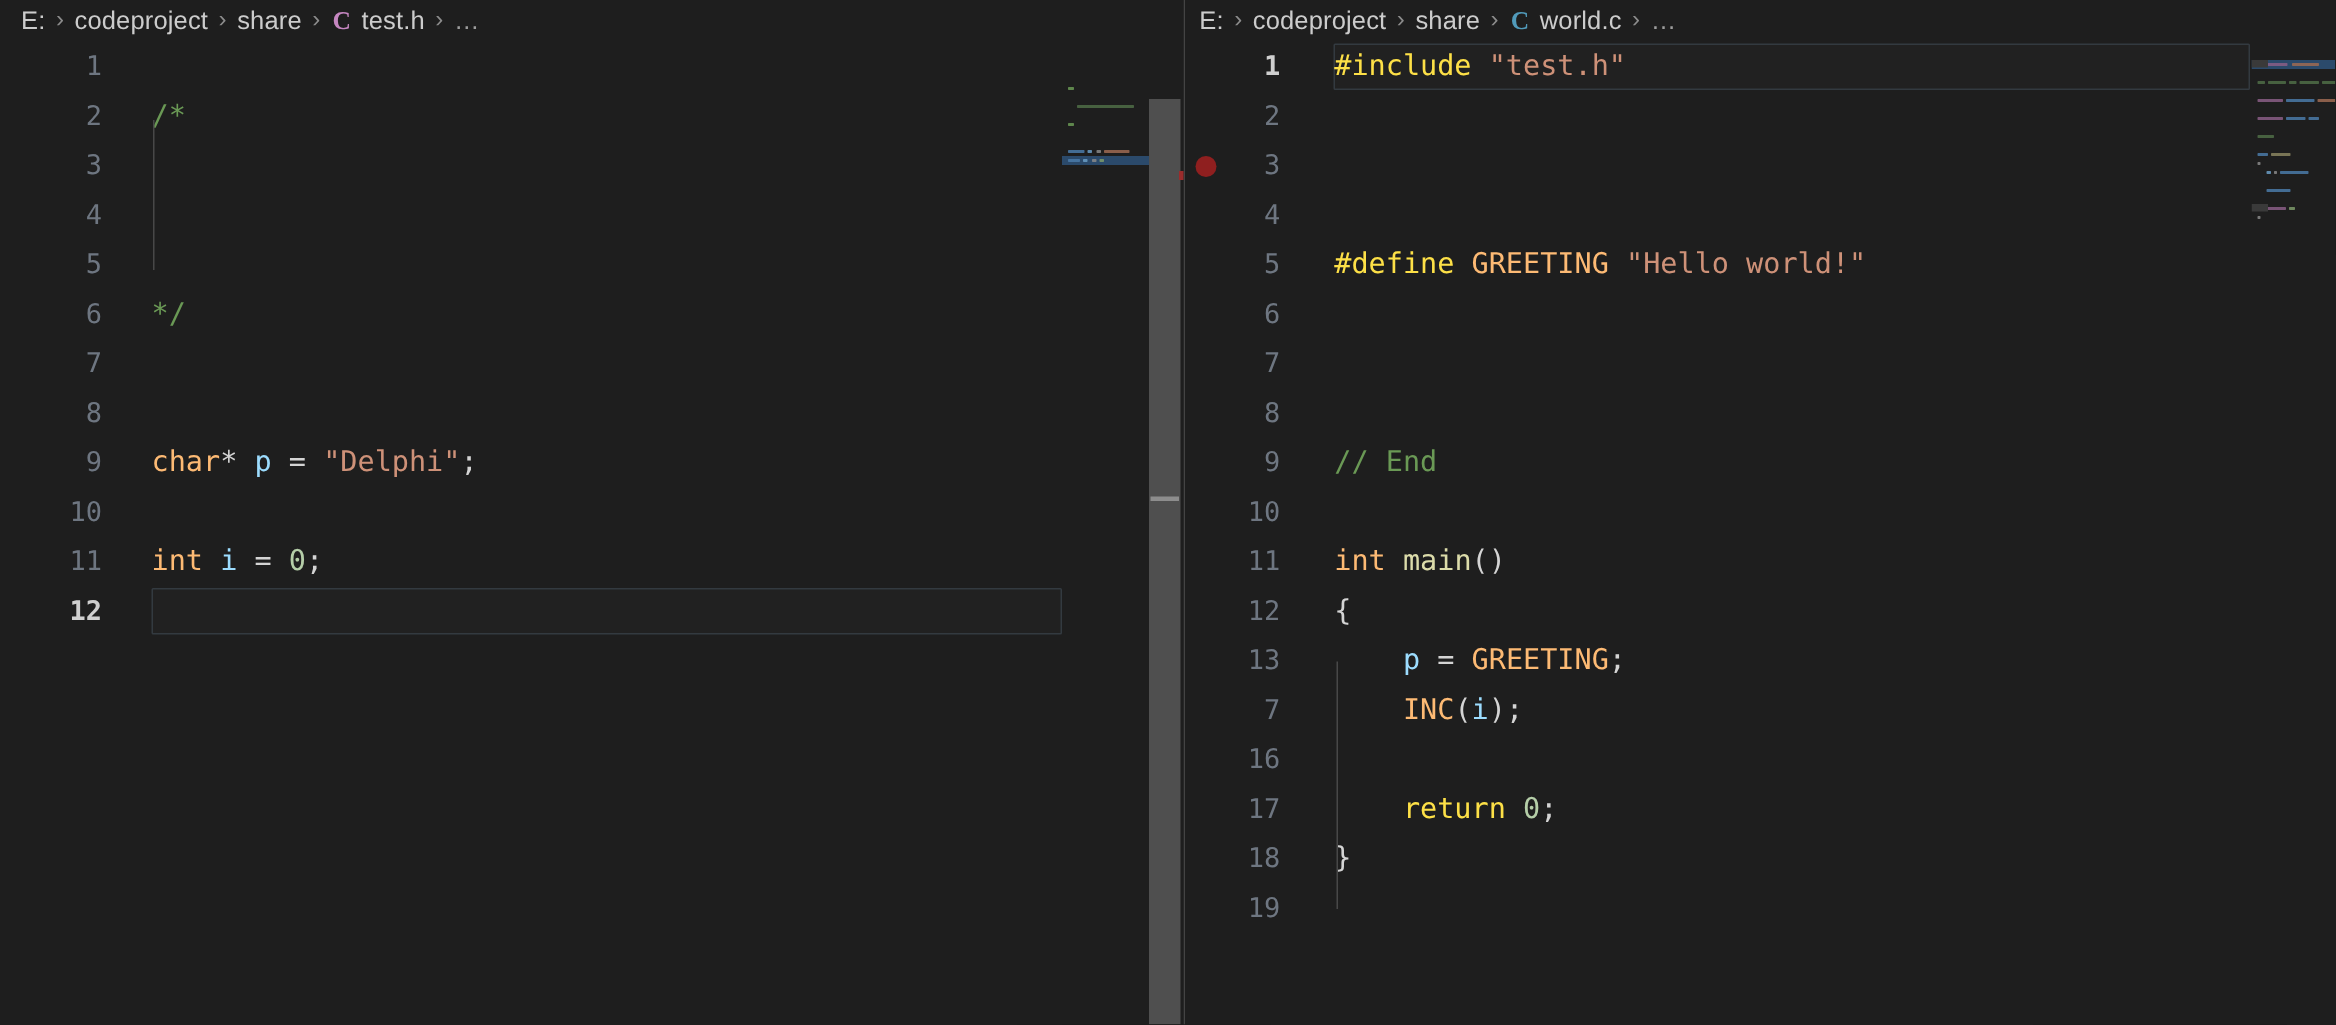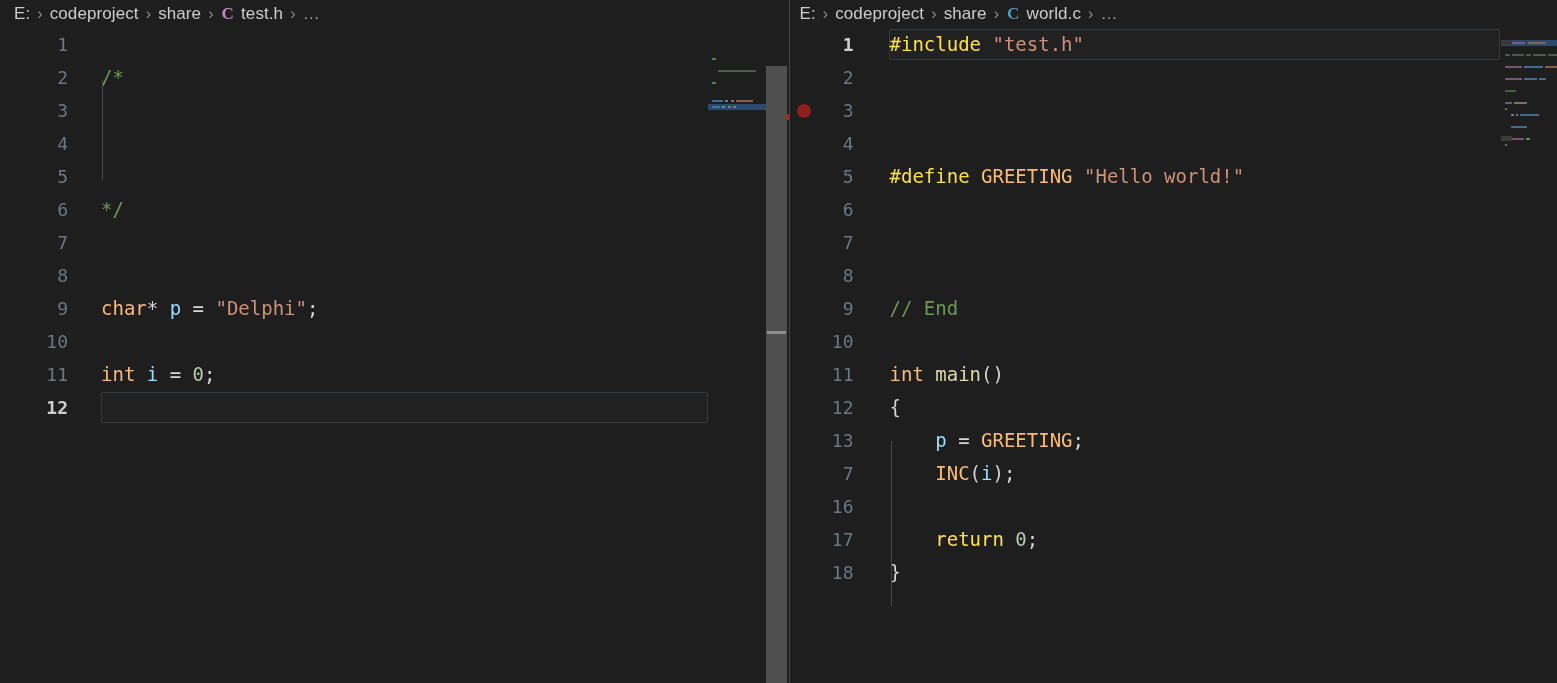--- a/index.html
+++ b/index.html
@@ -222,20 +222,21 @@
           <div class="line"><div class="gutter">8</div><div class="ltext"></div></div>
           <div class="line"><div class="gutter">9</div><div class="ltext"><span class="t-comment">// End</span></div></div>
           <div class="line"><div class="gutter">10</div><div class="ltext"></div></div>
           <div class="line"><div class="gutter">11</div><div class="ltext"><span class="t-keyword">int</span><span class="t-plain"> </span><span class="t-func">main</span><span class="t-plain">()</span></div></div>
           <div class="line"><div class="gutter">12</div><div class="ltext"><span class="t-plain">{</span></div></div>
           <div class="line"><div class="gutter">13</div><div class="ltext"><span class="t-plain">    </span><span class="t-var">p</span><span class="t-plain"> = </span><span class="t-keyword">GREETING</span><span class="t-plain">;</span></div></div>
           <div class="line"><div class="gutter">7</div><div class="ltext"><span class="t-plain">    </span><span class="t-keyword">INC</span><span class="t-plain">(</span><span class="t-var">i</span><span class="t-plain">)</span><span class="t-plain">;</span></div></div>
           <div class="line"><div class="gutter">16</div><div class="ltext"></div></div>
           <div class="line"><div class="gutter">17</div><div class="ltext"><span class="t-plain">    </span><span class="t-ctrl">return</span><span class="t-plain"> </span><span class="t-num">0</span><span class="t-plain">;</span></div></div>
           <div class="line"><div class="gutter">18</div><div class="ltext"><span class="t-plain">}</span></div></div>
+          <div class="line"><div class="gutter">19</div><div class="ltext"></div></div>
           <div class="indent-guide" style="left: 101px; top: 413px; height: 165px;"></div>
         </div>
       <div class="minimap">
           <div class="mm-line" style="position: absolute; top: 0px; left: 0px; right: 0px;">
             <div class="mm-sel"></div>
             <div class="mm-tok" style="left: 4px; width: 20px; background: rgb(138, 94, 134);"></div>
             <div class="mm-tok" style="left: 27px; width: 18px; background: rgb(157, 106, 82);"></div>
           </div>
           <div class="mm-line" style="position: absolute; top: 6px; left: 0px; right: 0px;"></div>
           <div class="mm-line" style="position: absolute; top: 12px; left: 0px; right: 0px;">

